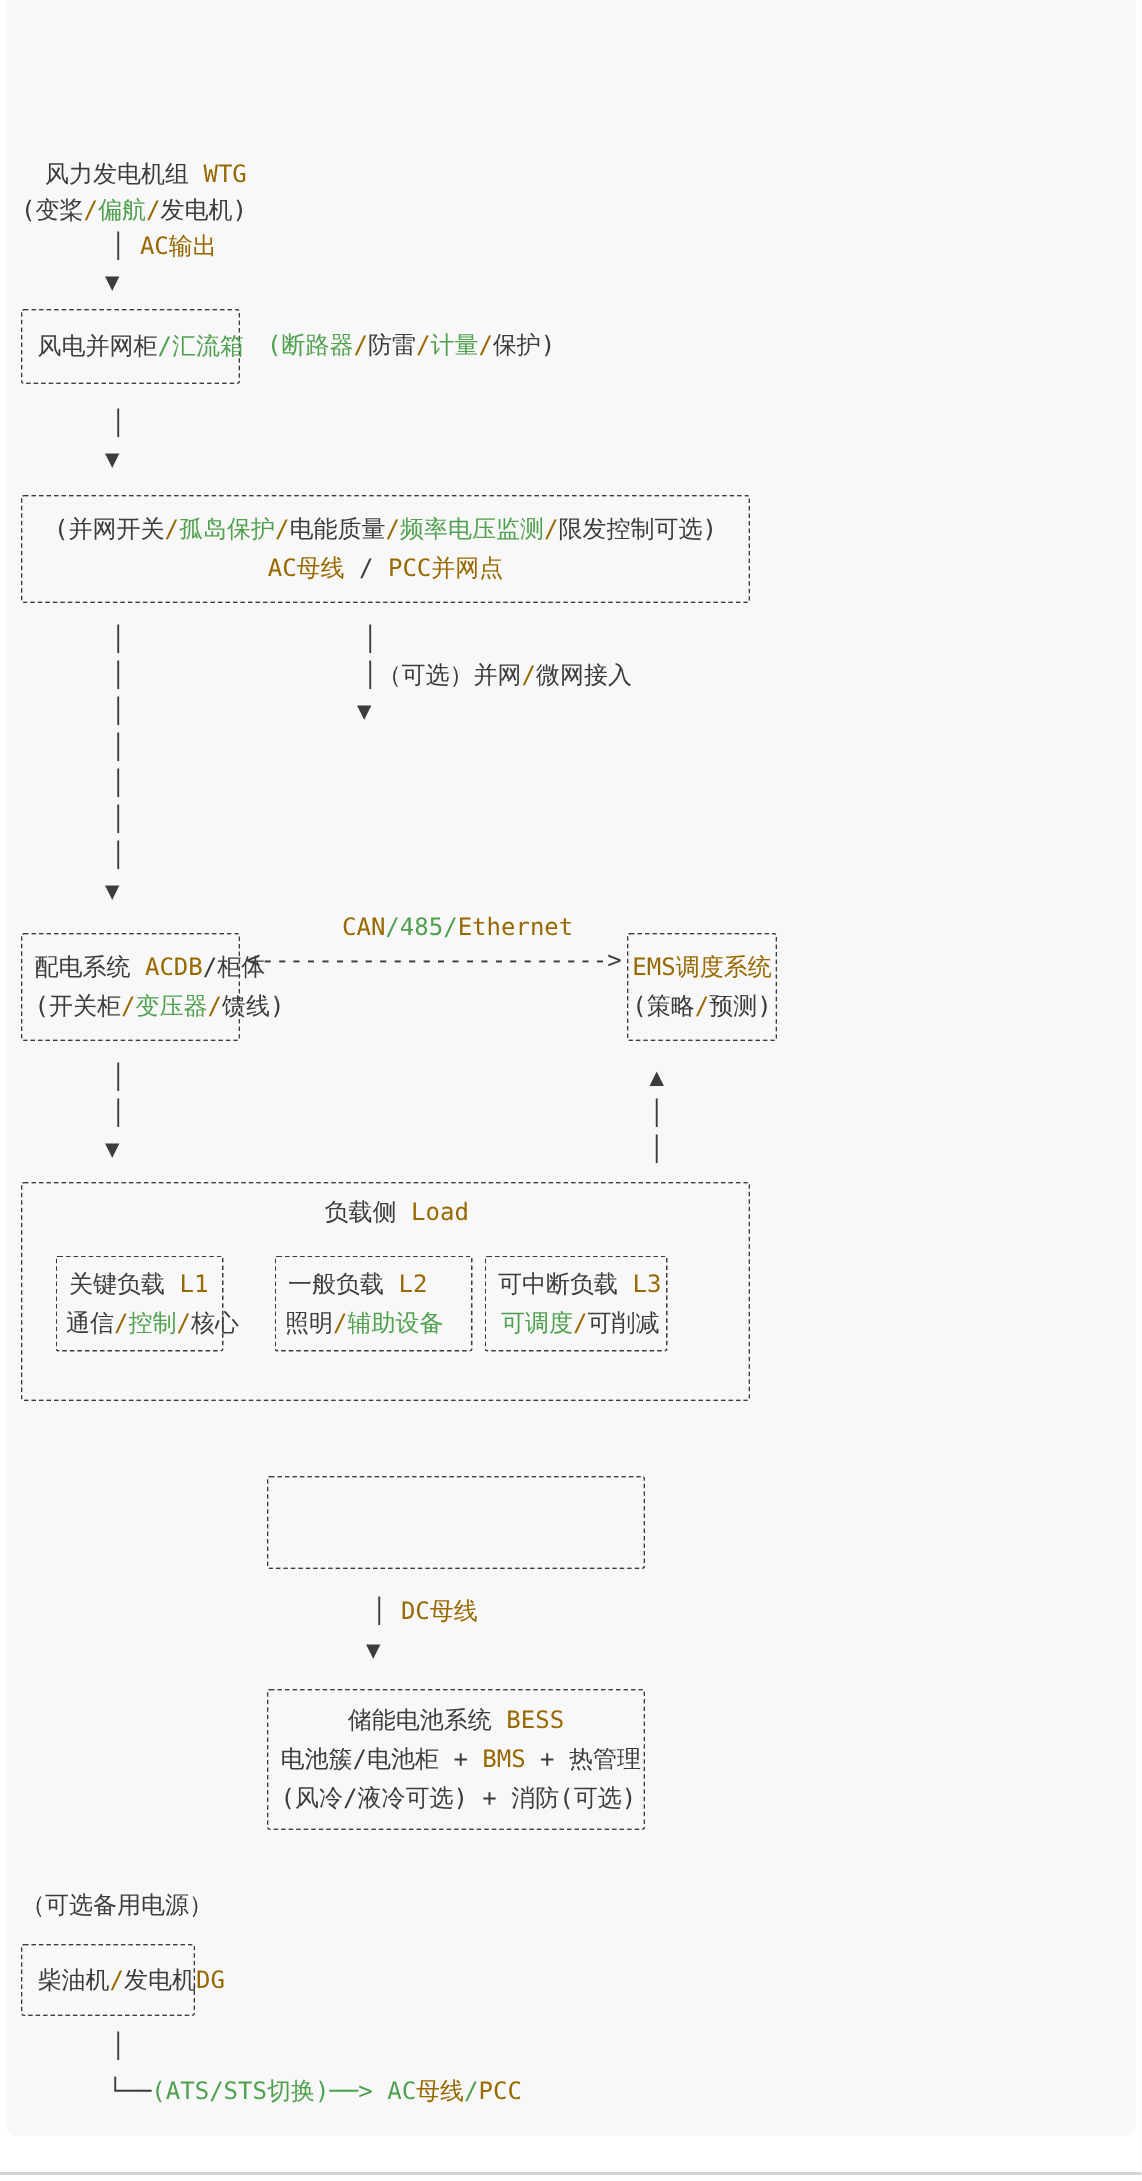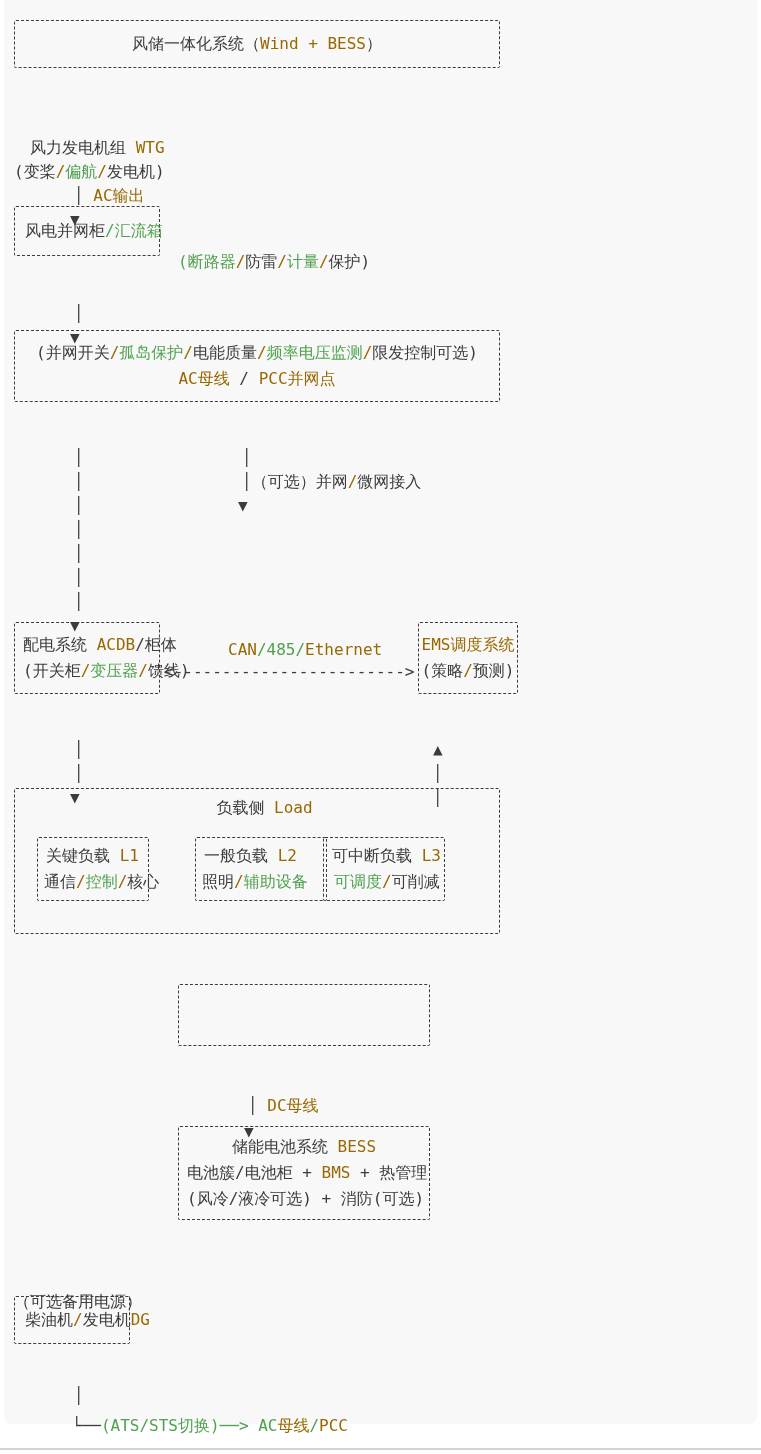--- a/index.html
+++ b/index.html
@@ -11,36 +11,33 @@
     width:761px;height:1454px;background:#ffffff;position:relative;overflow:hidden;
     font-family:"DejaVu Sans Mono",monospace;
   }
   .codeblock{position:absolute;left:4px;top:-12px;width:753px;height:1436px;
     background:var(--code_bg);border-radius:8px;}
   .stage{position:absolute;left:0;top:0;width:761px;height:1454px;}
   .box{position:absolute;border:1px dashed var(--border);border-radius:2px;
     display:flex;flex-direction:column;justify-content:center;box-sizing:border-box;}
   .box.block{display:block;padding-left:15px;}
   .ln{font:16px/26px "DejaVu Sans Mono",monospace;white-space:pre;color:var(--text);}
-  .t{position:absolute;font:16px/24px "DejaVu Sans Mono",monospace;white-space:pre;color:var(--text);margin-top:32px;}
+  .t{position:absolute;font:16px/24px "DejaVu Sans Mono",monospace;white-space:pre;color:var(--text);}
   .center{text-align:center;}
   .p6{padding-left:6px}.p8{padding-left:8px}.p10{padding-left:10px}
   .c-d{color:var(--text)}.c-g{color:var(--gold)}.c-n{color:var(--green)}
   .divider{position:absolute;left:0;top:1448px;width:761px;height:2px;background:var(--divider);}
 </style>
 </head>
 <body>
 
 <div class="codeblock"></div>
 
 <div class="stage">
 
-  <div class="box" style="left:14px;top:20px;width:486px;height:48px">
-    <div class="ln center"><span class="c-d">风储一体化系统（</span><span class="c-g">Wind + BESS</span><span class="c-d">）</span></div>
-  </div>
 
   <div class="t" style="left:30px;top:104px"><span class="c-d">风力发电机组 </span><span class="c-g">WTG</span></div>
   <div class="t" style="left:14px;top:128px"><span class="c-d">(变桨</span><span class="c-g">/</span><span class="c-n">偏航</span><span class="c-g">/</span><span class="c-d">发电机)</span></div>
   <div class="t" style="left:74px;top:152px"><span class="c-d">│ </span><span class="c-g">AC输出</span></div>
   <div class="t" style="left:70px;top:176px">▼</div>
 
   <div class="box" style="left:14px;top:206px;width:146px;height:50px">
     <div class="ln p10"><span class="c-d">风电并网柜</span><span class="c-n">/</span><span class="c-n">汇流箱</span></div>
   </div>
   <div class="t" style="left:178px;top:218px"><span class="c-n">(断路器</span><span class="c-g">/</span><span class="c-d">防雷</span><span class="c-g">/</span><span class="c-n">计量</span><span class="c-g">/</span><span class="c-d">保护)</span></div>
@@ -86,21 +83,21 @@
   <div class="t" style="left:433px;top:706px">▲</div>
   <div class="t" style="left:433px;top:730px">│</div>
   <div class="t" style="left:433px;top:754px">│</div>
 
   <div class="box block" style="left:14px;top:788px;width:486px;height:146px">
     <div class="ln center" style="margin-top:6px"><span class="c-d">负载侧 </span><span class="c-g">Load</span></div>
     <div class="box" style="left:22px;top:48px;width:112px;height:64px">
       <div class="ln p8"><span class="c-d">关键负载 </span><span class="c-g">L1</span></div>
       <div class="ln p6"><span class="c-d">通信</span><span class="c-g">/</span><span class="c-n">控制</span><span class="c-g">/</span><span class="c-d">核心</span></div>
     </div>
-    <div class="box" style="left:180px;top:48px;width:132px;height:64px">
+    <div class="box" style="left:168px;top:48px;width:132px;height:64px">
       <div class="ln p8"><span class="c-d">一般负载 </span><span class="c-g">L2</span></div>
       <div class="ln p6"><span class="c-d">照明</span><span class="c-g">/</span><span class="c-n">辅助设备</span></div>
     </div>
     <div class="box" style="left:308px;top:48px;width:122px;height:64px">
       <div class="ln p8"><span class="c-d">可中断负载 </span><span class="c-g">L3</span></div>
       <div class="ln p10"><span class="c-n">可调度</span><span class="c-g">/</span><span class="c-d">可削减</span></div>
     </div>
   </div>
 
   <div class="box" style="left:178px;top:984px;width:252px;height:62px">

